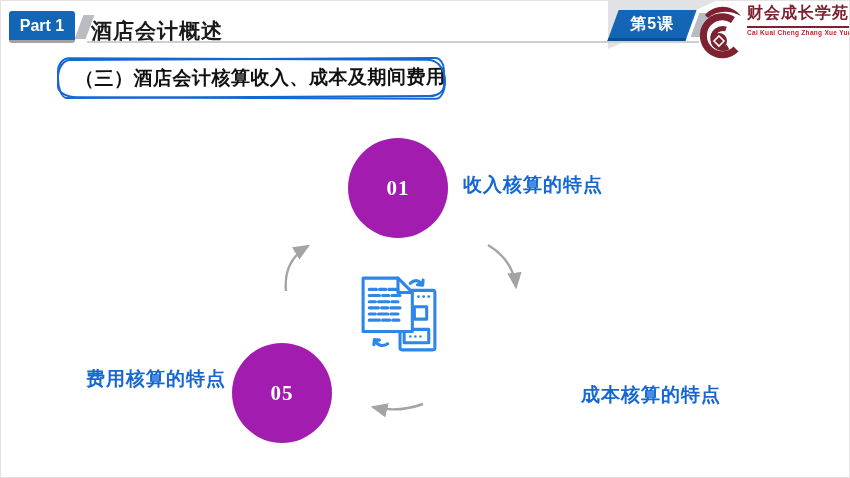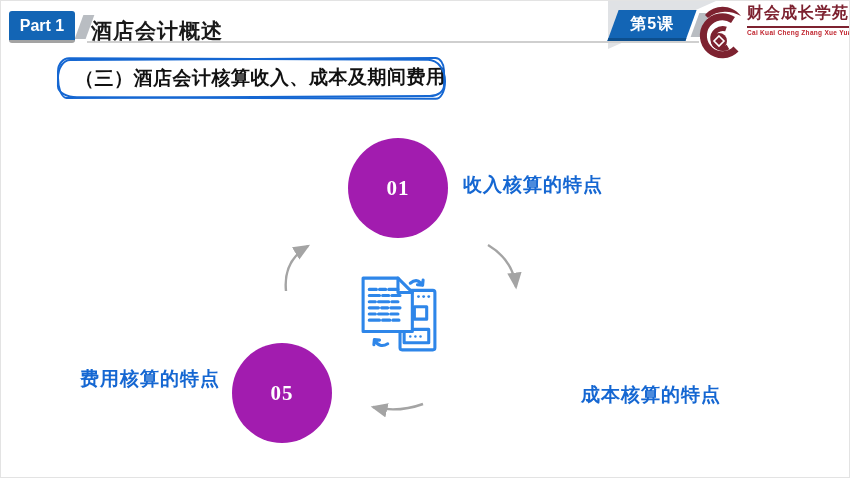--- a/index.html
+++ b/index.html
@@ -79,21 +79,21 @@
   }
   .circle-01{left:347px;top:137px;}
   .circle-02{left:463px;top:341px;}
   .circle-03{left:231px;top:342px;}
   .node-label{
     position:absolute;font-size:19px;font-weight:bold;color:#1567d2;
     letter-spacing:1px;white-space:nowrap;
   }
   .label-01{left:462px;top:171px;}
   .label-02{left:580px;top:381px;}
-  .label-03{left:79px;top:365px;width:132px;text-align:right;}
+  .label-03{left:85px;top:365px;width:132px;text-align:right;}
   .arrows-svg{position:absolute;left:0;top:0;z-index:1;pointer-events:none;}
   .center-icon{position:absolute;left:358px;top:273px;width:80px;height:80px;z-index:2;}
 </style>
 </head>
 <body>
 
 <div class="slide">
 
   <div class="corner-band"></div>
   <div class="part-slant"></div>

